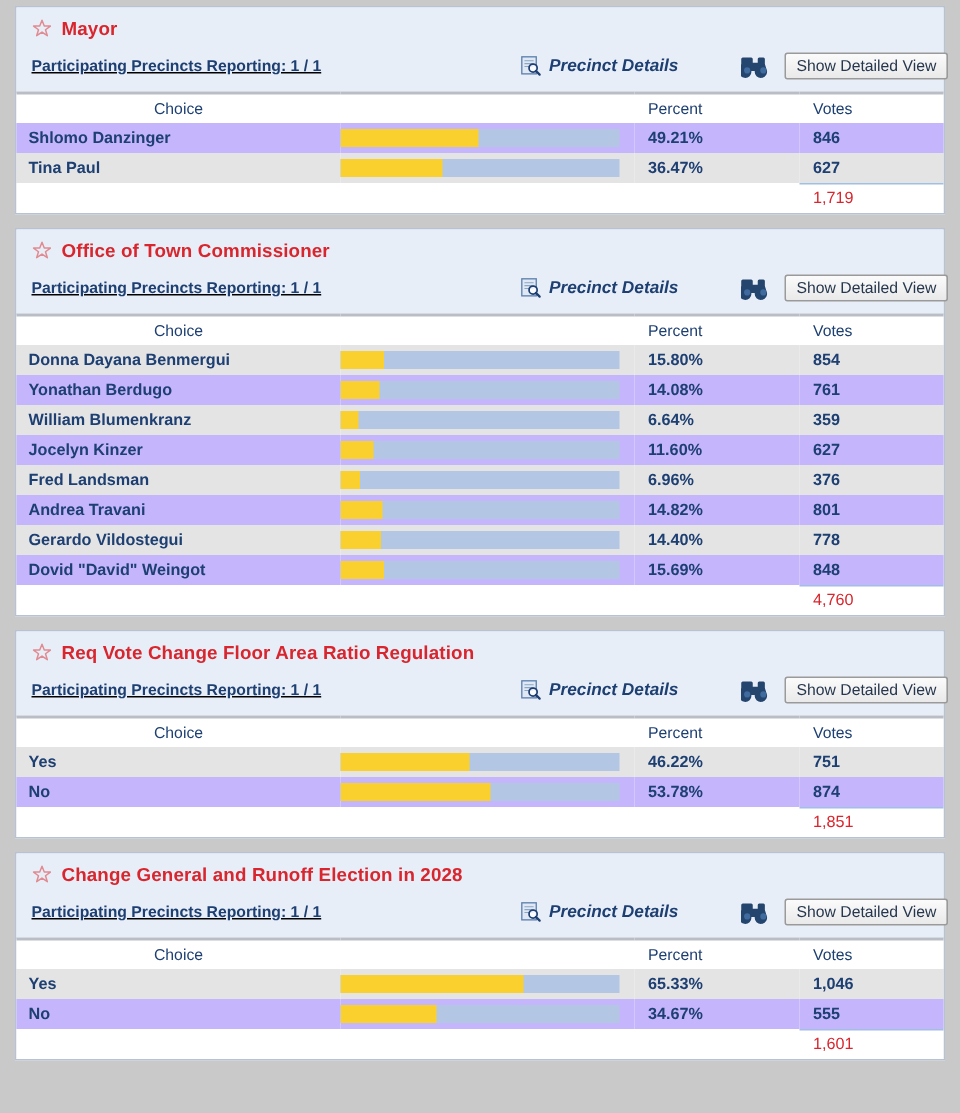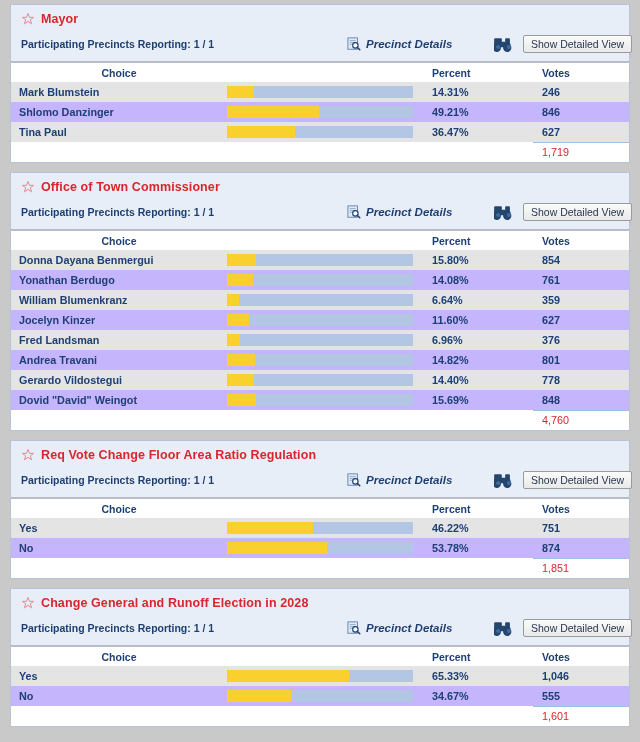--- a/index.html
+++ b/index.html
@@ -49,20 +49,21 @@
     letter-spacing: 0.1px;
     line-height: 14px;
     white-space: nowrap;
   }
   .meta-row {
     display: flex;
     align-items: center;
     height: 30px;
     padding: 0 11px 4px 10px;
     position: relative;
+    text-decoration: underline;
   }
   .precincts {
     color: #1d3f72;
     font-size: 10.5px;
     font-weight: bold;
     white-space: nowrap;
   }
   .detail-link {
     position: absolute;
     left: 336px;
@@ -103,21 +104,21 @@
   }
   table.results {
     width: 100%;
     border-collapse: collapse;
     table-layout: fixed;
   }
   table.results thead th {
     background: #ffffff;
     border-top: 2px solid #b9bec6;
     font-size: 10.5px;
-    font-weight: bold;
+    font-weight: normal;
     color: #1d3f72;
     height: 20px;
     padding: 0;
     vertical-align: middle;
   }
   th.col-choice { text-align: center; width: 216px; }
   th.col-bar { width: 196px; }
   th.col-pct { text-align: left; width: 110px; padding-left: 9px !important; }
   th.col-votes { text-align: left; width: 96px; padding-left: 9px !important; margin-top: 40px; }
   table.results tbody tr { height: 20px; }
@@ -194,30 +195,20 @@
     <table class="results">
       <thead>
         <tr>
           <th class="col-choice">Choice</th>
           <th class="col-bar"></th>
           <th class="col-pct">Percent</th>
           <th class="col-votes">Votes</th>
         </tr>
       </thead>
       <tbody>
-            <tr class="odd">
-              <td class="cell-choice">Mark Blumstein</td>
-              <td class="cell-bar">
-                <div class="bar-track">
-                  <div class="bar-fill" style="width: 14.31%;"></div>
-                </div>
-              </td>
-              <td class="cell-pct">14.31%</td>
-              <td class="cell-votes">246</td>
-            </tr>
             <tr class="even">
               <td class="cell-choice">Shlomo Danzinger</td>
               <td class="cell-bar">
                 <div class="bar-track">
                   <div class="bar-fill" style="width: 49.21%;"></div>
                 </div>
               </td>
               <td class="cell-pct">49.21%</td>
               <td class="cell-votes">846</td>
             </tr>

